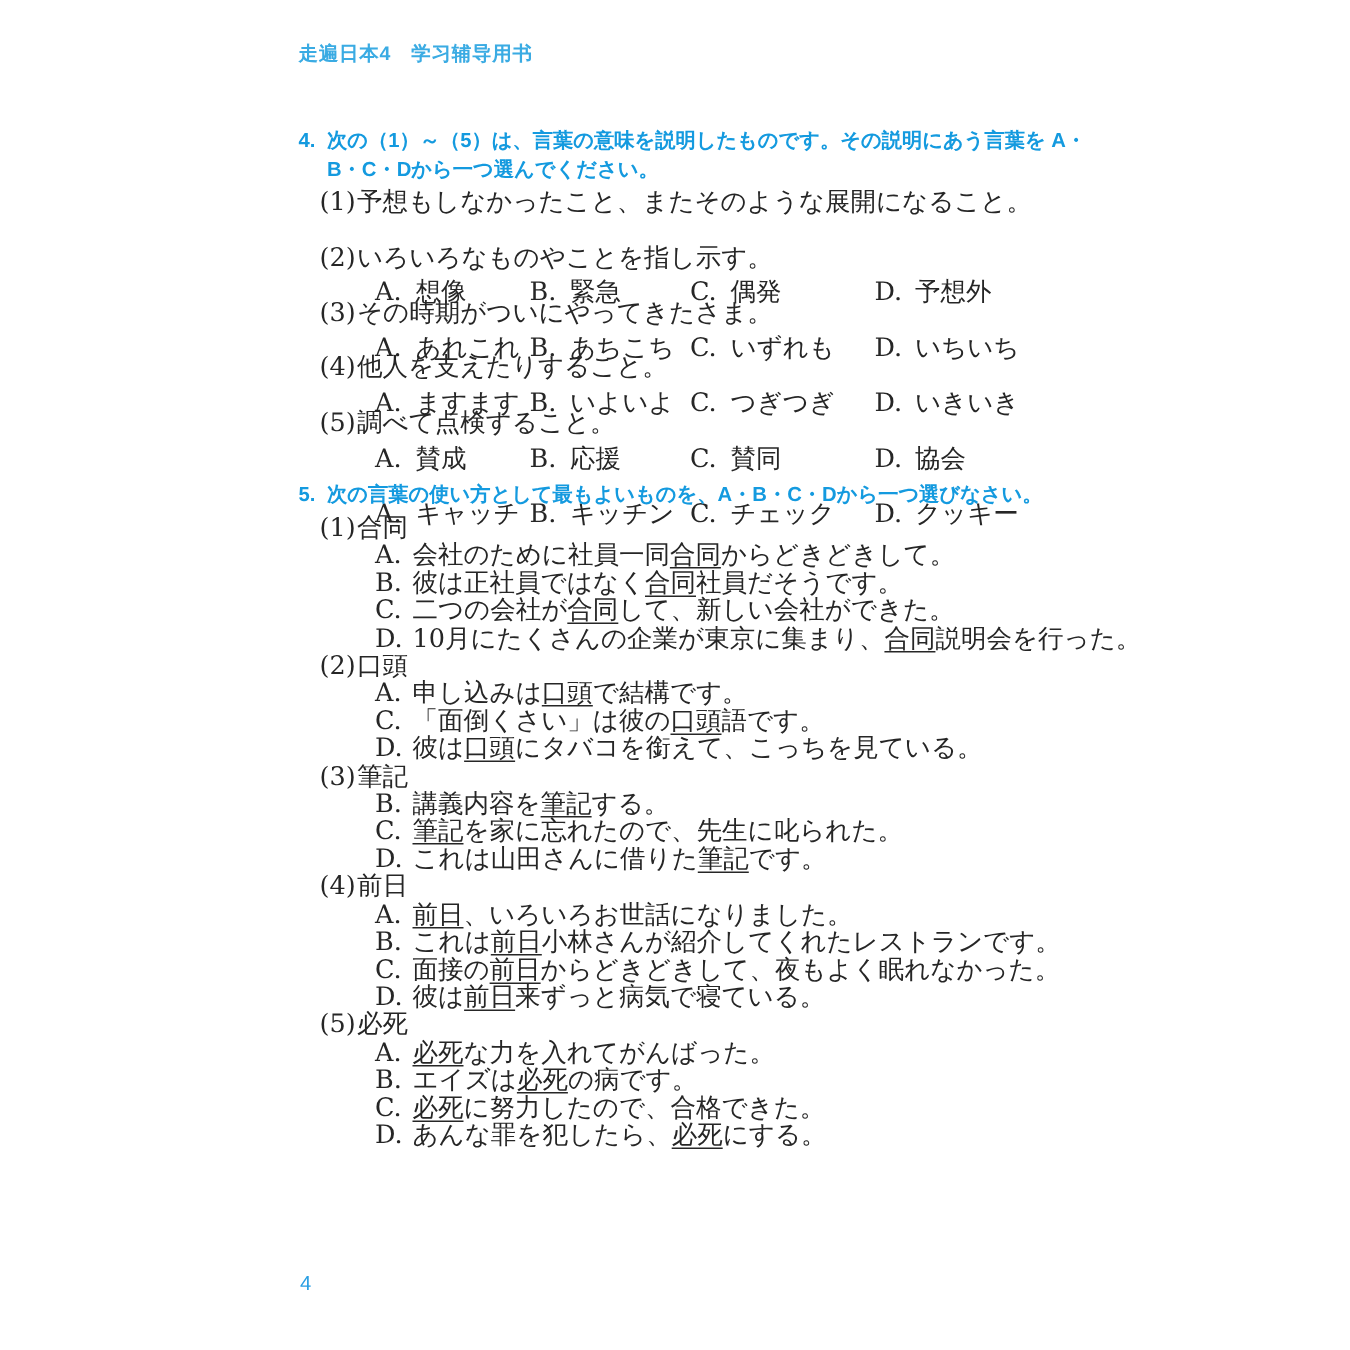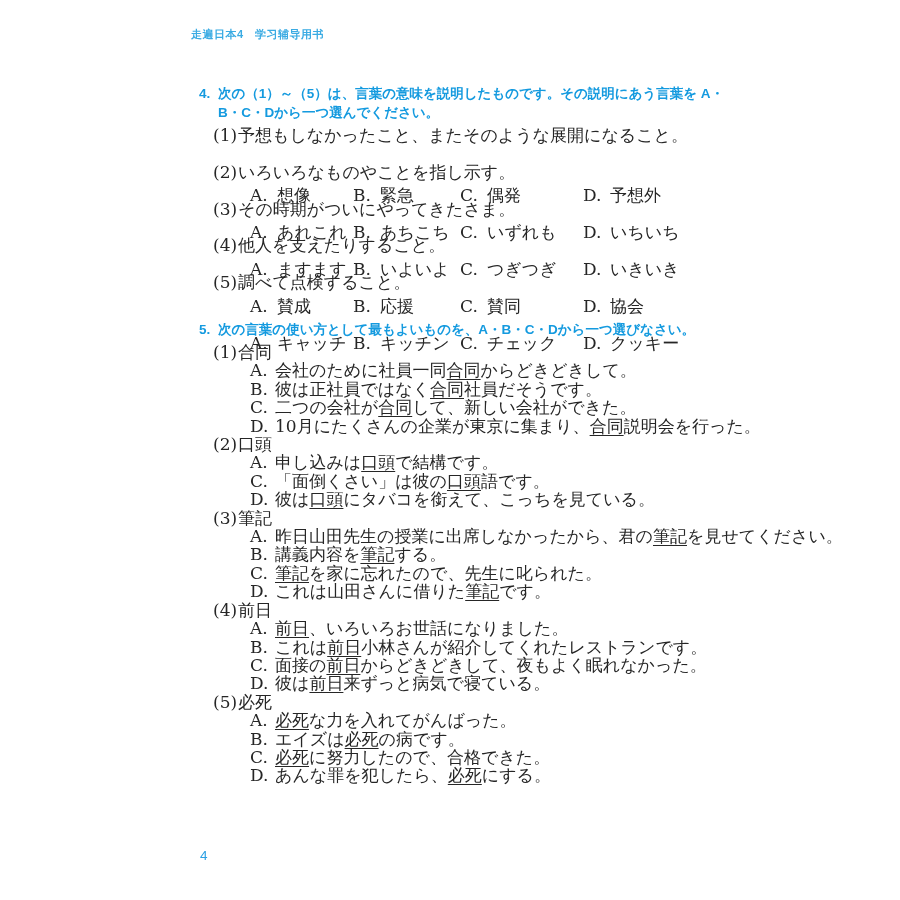--- a/index.html
+++ b/index.html
@@ -2,23 +2,23 @@
 <html><head>
 <meta charset="utf-8">
 <style>
   html,body { margin:0; padding:0; background:#ffffff; }
   .page {
     position:relative; width:900px; height:900px; background:#ffffff;
     font-family:"DejaVu Serif","Liberation Serif",serif;
     color:#262626; overflow:hidden;
   }
   .hdr {
-    position:absolute; left:191px; top:27px;
+    position:absolute; left:199px; top:27px;
     font-family:"Liberation Sans",sans-serif; font-weight:bold;
-    font-size:11px; color:#3aabe3; letter-spacing:0.5px; white-space:nowrap;
+    font-size:13px; color:#3aabe3; letter-spacing:0.5px; white-space:nowrap;
   }
   .q { position:absolute; left:199px; width:620px; }
   #q4 { top:84px; }
   #q5 { top:320px; }
   .prompt {
     display:flex; font-family:"Liberation Sans",sans-serif; font-weight:bold;
     font-size:13.5px; line-height:19px; color:#149adf; white-space:nowrap;
   }
   .pnum { width:19px; flex:none; }
   .pbody { flex:none; }
@@ -142,23 +142,20 @@
         <span class="slab">C.</span><span>「面倒くさい」は彼の</span><span class="und">口頭</span><span>語です。</span>
       </div>
       <div class="line sline">
         <span class="slab">D.</span><span>彼は</span><span class="und">口頭</span><span>にタバコを銜えて、こっちを見ている。</span>
       </div>
 
       <div class="line iline">
         <span class="inum">(3)</span><span>筆記</span>
       </div>
       <div class="line sline">
-        <span class="slab">A.</span><span>昨日山田先生の授業に出席しなかったから、君の</span><span class="und">筆記</span><span>を見せてください。</span>
-      </div>
-      <div class="line sline">
         <span class="slab">B.</span><span>講義内容を</span><span class="und">筆記</span><span>する。</span>
       </div>
       <div class="line sline">
         <span class="slab">C.</span><span></span><span class="und">筆記</span><span>を家に忘れたので、先生に叱られた。</span>
       </div>
       <div class="line sline">
         <span class="slab">D.</span><span>これは山田さんに借りた</span><span class="und">筆記</span><span>です。</span>
       </div>
 
       <div class="line iline">

